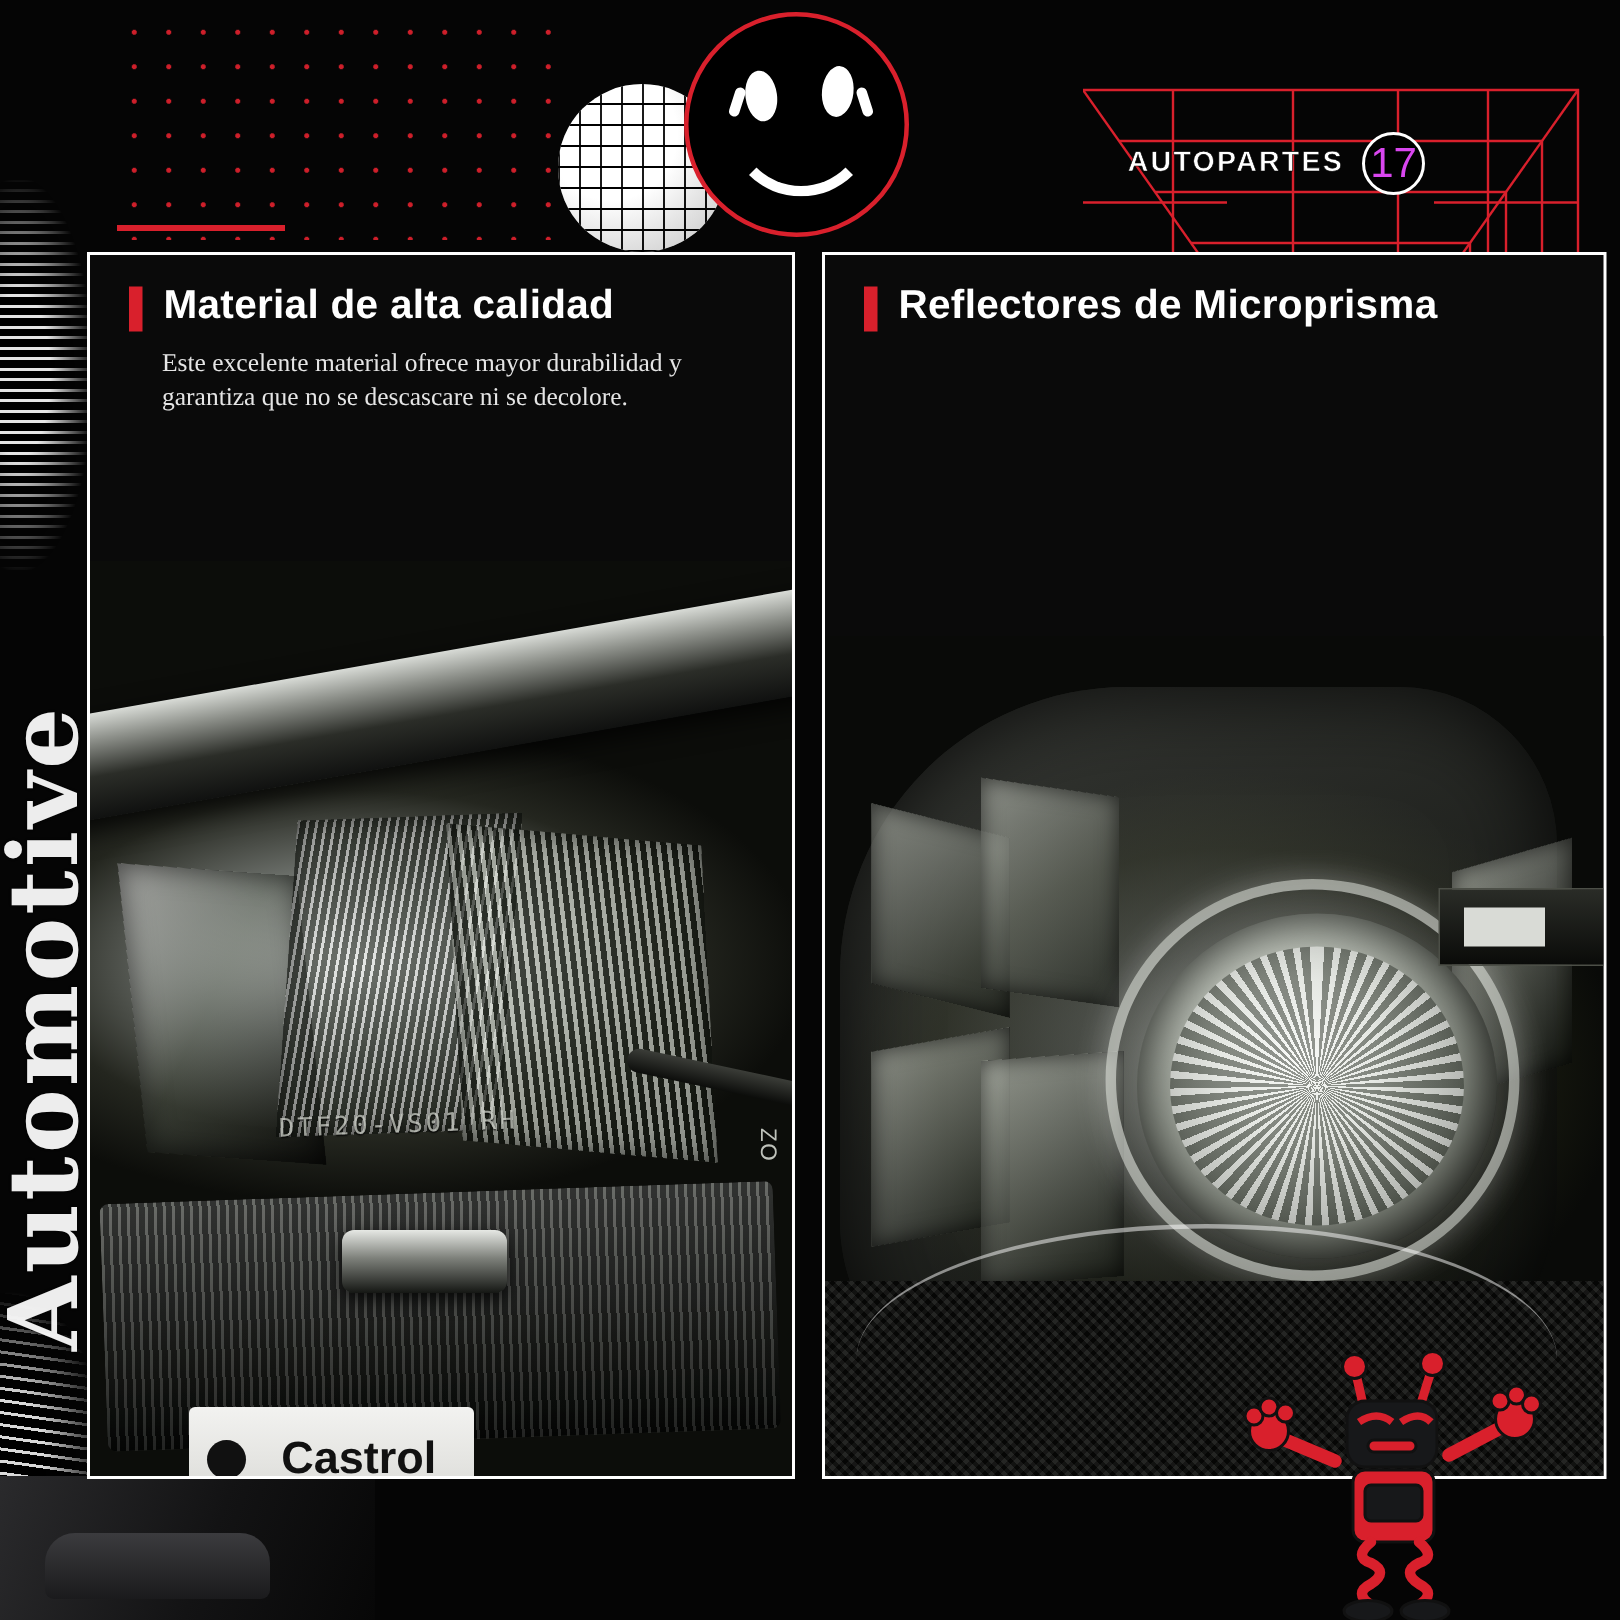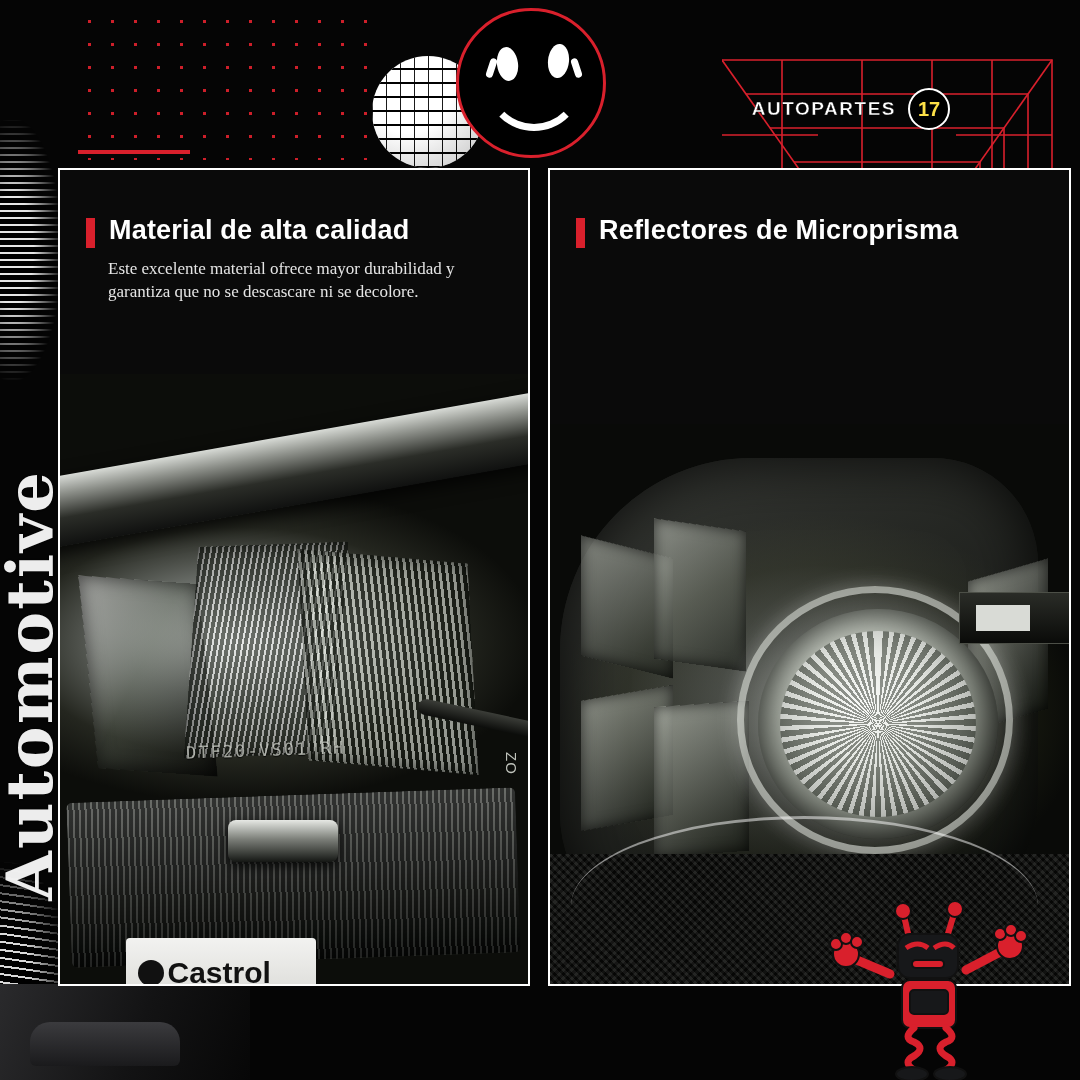--- a/index.html
+++ b/index.html
@@ -93,23 +93,23 @@
     z-index: 4;
   }
   .autopartes-badge .ap-text {
     color: #fff; font-weight: 800; font-size: 19px; letter-spacing: 1.5px;
     font-family: "Liberation Sans", sans-serif;
     margin-left: 12px;
     -webkit-text-stroke: 0.4px #000;
   }
   .ap-circle {
     width: 42px; height: 42px; border-radius: 50%;
-    border: 2.5px solid #fff; color: #fde047;
+    border: 2.5px solid #fff; color: #d946ef;
     display: flex; align-items: center; justify-content: center;
-    font-size: 20px; font-weight: 700;
+    font-size: 28px; font-weight: 400;
     background: #000;
   }
 
   
   .gothic {
     position: absolute; left: -8px; top: 470px;
     color: #fff;
     font-family: "DejaVu Serif", serif;
     font-size: 64px; font-weight: 700;
     letter-spacing: 2px;
@@ -155,21 +155,21 @@
   
   .panel {
     position: absolute;
     border: 2px solid #ffffff;
     background: #0a0a0a;
     overflow: hidden;
   }
   .panel.left  { left: 58px;  top: 168px; width: 472px; height: 818px; }
   .panel.right { left: 548px; top: 168px; width: 523px; height: 818px; }
 
-  .panel-head { padding: 46px 26px 4px 26px; }
+  .panel-head { padding: 19px 26px 4px 26px; }
   .panel-title {
     display: flex; align-items: flex-start; gap: 14px;
     margin-bottom: 10px;
   }
   .title-bar { width: 9px; height: 30px; background: #d9202c; flex: none; margin-top: 2px;}
   .title-text {
     color: #fff; font-size: 27px; font-weight: 700;
     font-family: "Liberation Sans", sans-serif;
     letter-spacing: .2px; line-height: 1.05;
   }
@@ -241,21 +241,21 @@
     position:absolute; right:-2%; top:55%;
     width:120px; height:16px; border-radius:8px;
     background: linear-gradient(180deg,#3b3d38,#0c0d0b);
     transform: rotate(12deg);
   }
   .hl-left .castrol {
     position:absolute; left:14%; bottom:-4%;
     width:190px; height:70px; border-radius:4px;
     background: linear-gradient(180deg,#f2f2f0,#d8d8d4);
     color:#111; font-weight:800; font-size:30px;
-    display:flex; align-items:center; gap:4px; padding-left:12px;
+    display:flex; align-items:center; gap:24px; padding-left:12px;
     font-family:"Liberation Sans", sans-serif;
   }
   .hl-left .castrol .blob { width:26px; height:26px; border-radius:50%; background:#111; }
   .hl-left .zo {
     position:absolute; right:8px; top:62%;
     color:#bfc2bb; font-size:15px; letter-spacing:1px;
     writing-mode: vertical-rl;
     font-family:"Liberation Sans", sans-serif;
   }
 

